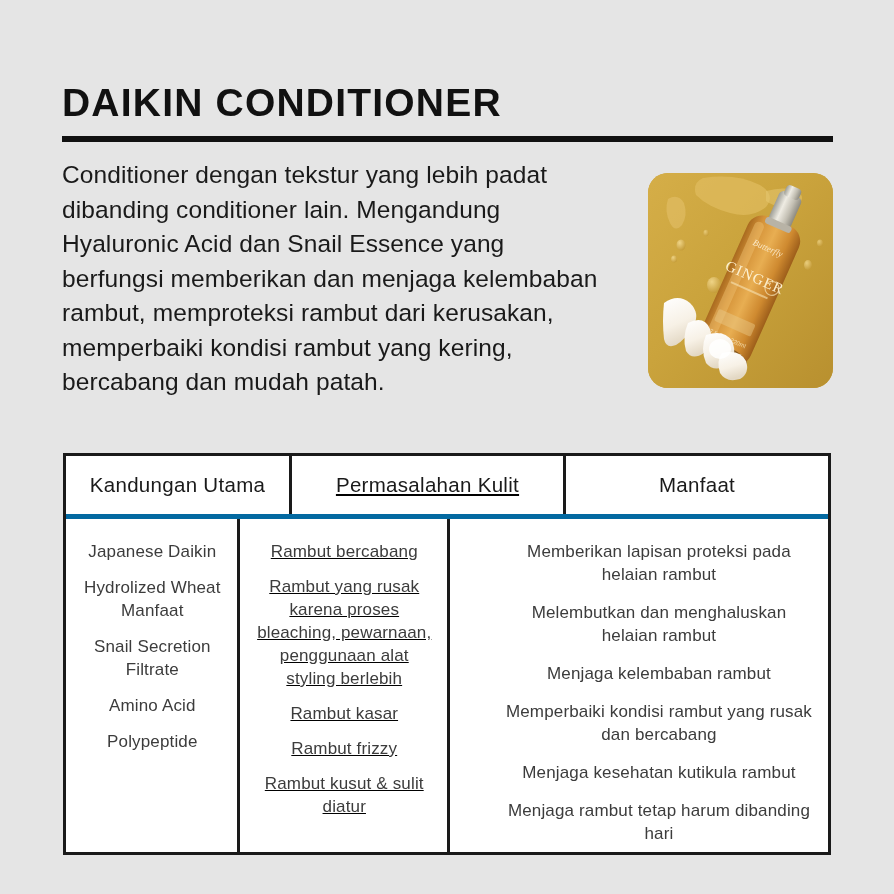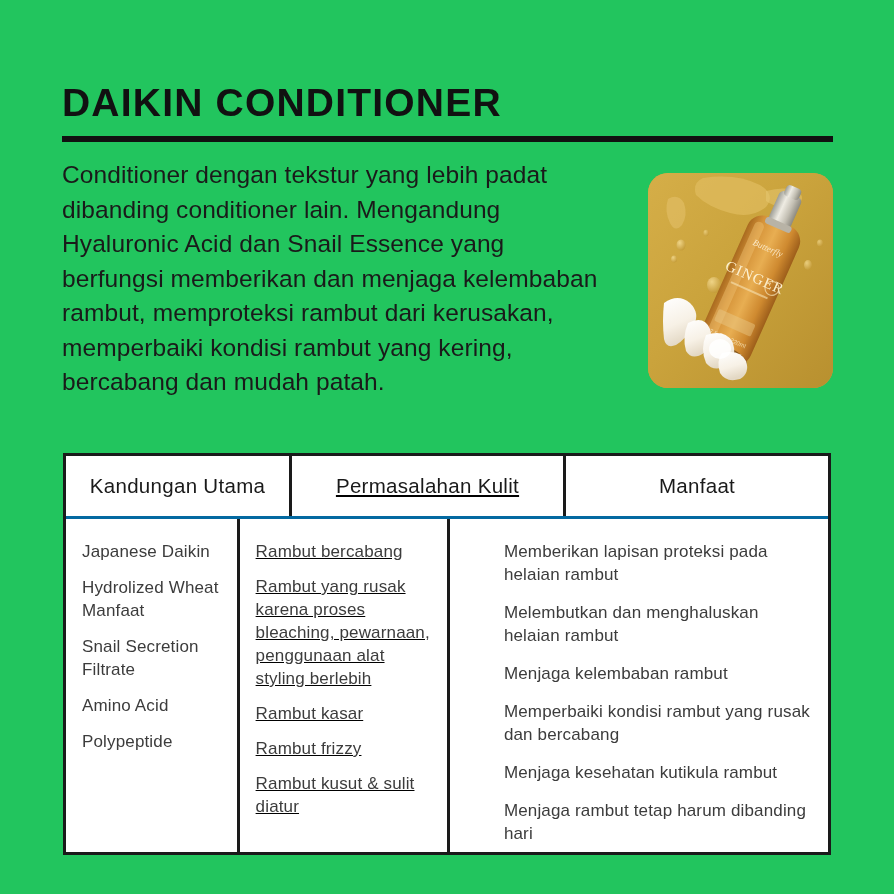--- a/index.html
+++ b/index.html
@@ -8,21 +8,21 @@
     background: #ffffff;
   }
   body {
     font-family: "Liberation Sans", sans-serif;
     -webkit-font-smoothing: antialiased;
   }
   #page {
     position: relative;
     width: 894px;
     height: 894px;
-    background: #22c55e;
+    background: #e5e5e5;
     overflow: hidden;
   }
 
   
   .title {
     position: absolute;
     left: 62px;
     top: 80px;
     font-size: 39px;
     line-height: 46px;
@@ -73,21 +73,21 @@
     width: 768px;
     height: 402px;
     box-sizing: border-box;
     border: 3px solid #1a1a1a;
     background: #ffffff;
   }
   .thead {
     display: flex;
     height: 63px;
     box-sizing: border-box;
-    border-bottom: 3px solid #0369a1;
+    border-bottom: 5px solid #0369a1;
   }
   .tbody {
     display: flex;
     height: 333px;
     box-sizing: border-box;
   }
   .col {
     box-sizing: border-box;
     position: relative;
   }
@@ -106,20 +106,21 @@
     text-align: center;
     padding: 0 8px;
     box-sizing: border-box;
   }
 
   .cell-list {
     list-style: none;
     margin: 0;
     padding: 21px 14px 0 16px;
     box-sizing: border-box;
+    text-align: center;
   }
   .cell-list li {
     font-size: 17px;
     line-height: 23px;
     color: #3c3c3c;
     margin-bottom: 13px;
     letter-spacing: 0.15px;
   }
   .cell-list.tight li { margin-bottom: 12px; }
   .col-3 .cell-list li { margin-bottom: 15px; margin-left: 38px; }

